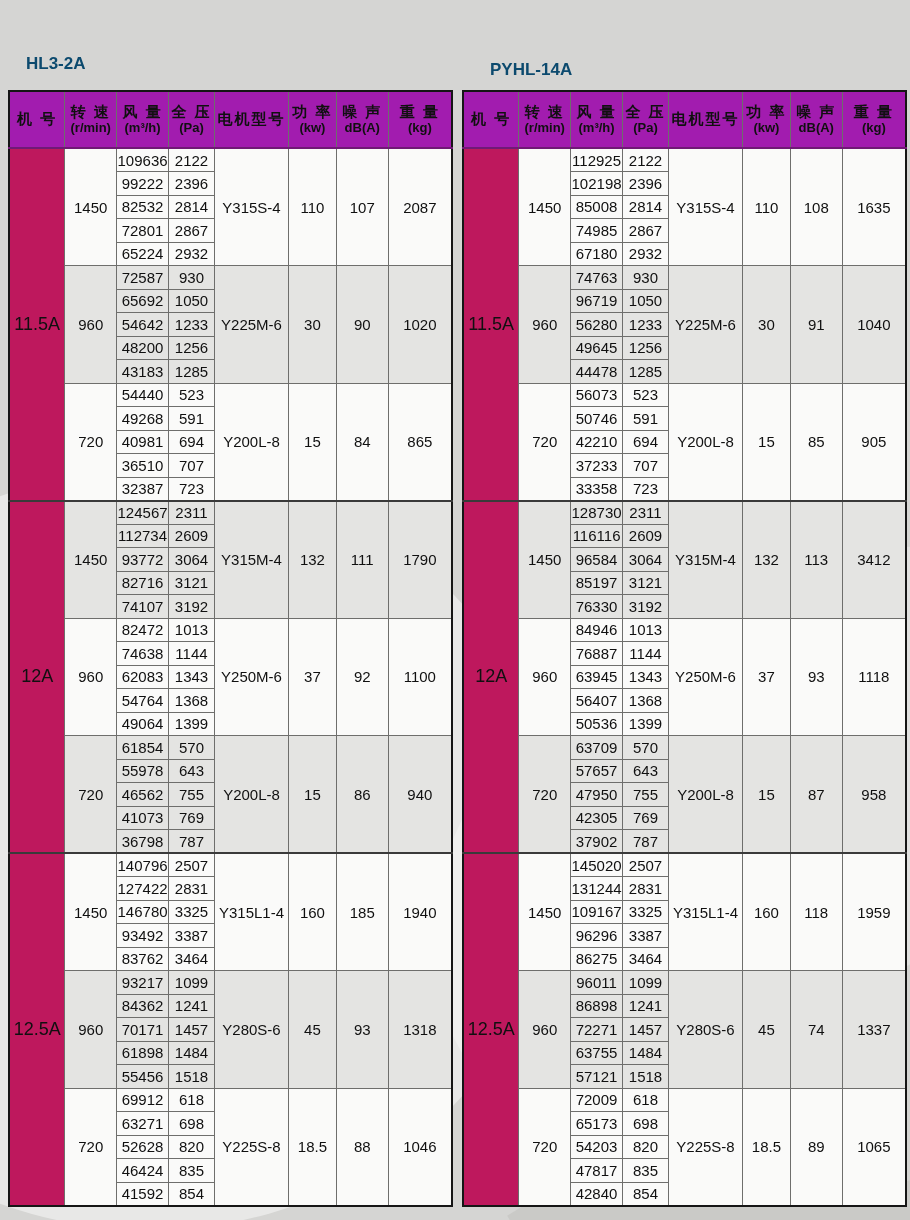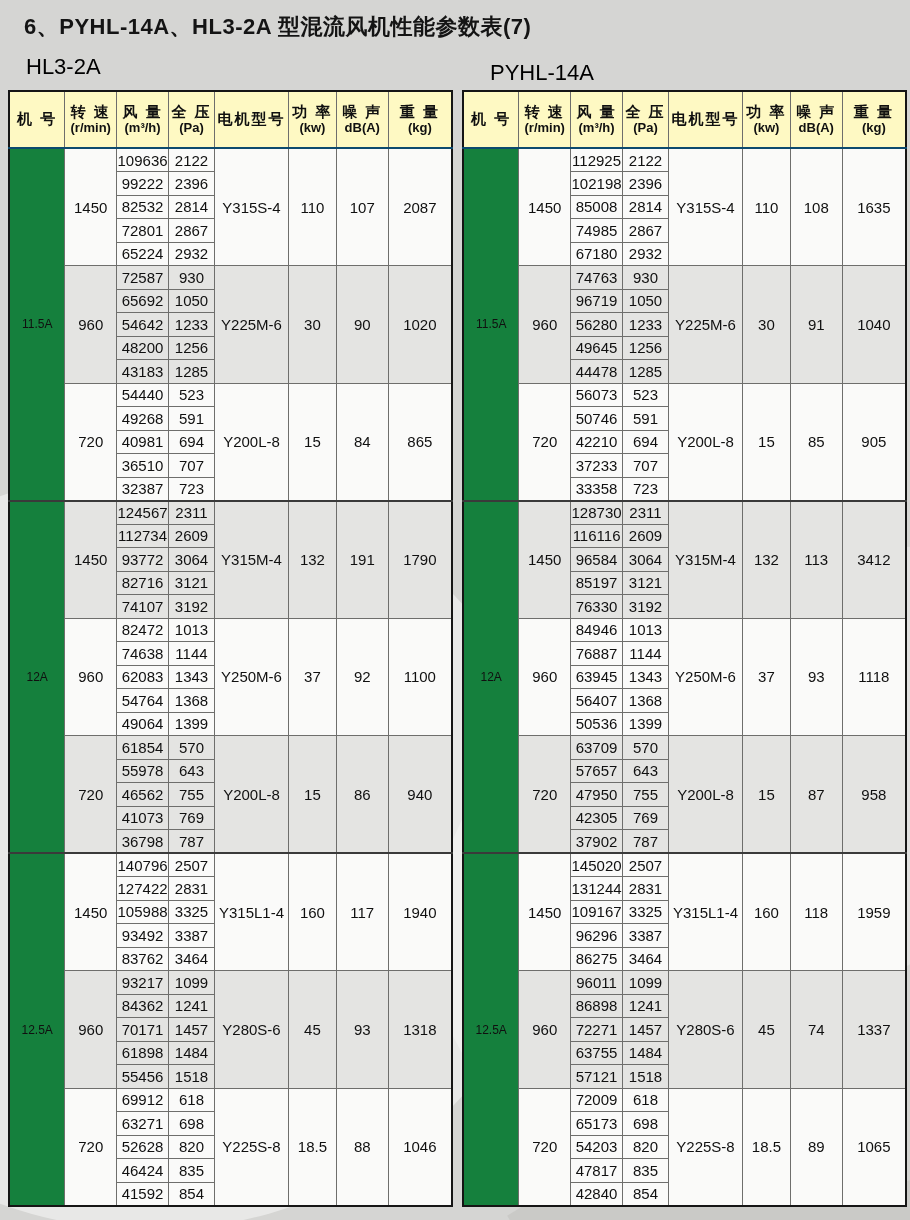--- a/index.html
+++ b/index.html
@@ -26,57 +26,56 @@
   .swoosh-c {
     position:absolute; left:560px; top:1000px; width:700px; height:400px;
     background:rgba(120,120,118,0.12); transform:rotate(-32deg); z-index:0;
   }
   .doc-title {
     position:absolute; left:24px; top:12px; z-index:2;
     font-size:22px; font-weight:bold; color:#141414; letter-spacing:0.5px;
     white-space:nowrap;
   }
   .table-label {
-    position:absolute; z-index:2; font-size:22px; font-weight:normal; color:#000000;
+    position:absolute; z-index:2; font-size:17px; font-weight:bold; color:#0c4a6e;
   }
   #label-left  { left:26px;  top:54px; }
   #label-right { left:482px; top:60px;margin-left:8px; }
   .tbl-wrap { position:absolute; top:90px; z-index:2; }
   #tbl-left  { left:8px; }
   #tbl-right { left:462px; }
   table {
     border-collapse:collapse; table-layout:fixed;
     width:445px; height:1117px;
     background:#fafaf9;
     border:2px solid #151515;
   }
   th, td {
     border:1px solid #6e6e6c;
     text-align:center; vertical-align:middle;
     padding:0; color:#101010; overflow:hidden;
   }
   thead tr { height:57px; }
-  thead th { border-bottom:2px solid #0c4a6e; background:#fef9c3; }
+  thead th { border-bottom:2px solid #701a75; background:#a21caf; }
   .h-main { font-size:15px; font-weight:600; letter-spacing:2px; line-height:1.25; }
   .h-sub  { font-size:13px; font-weight:700; letter-spacing:0; line-height:1.15; }
   tbody tr { height:23.5px; }
   tbody td { font-size:15px; }
   td.shaded { background:#e4e4e2; }
   tr.machine-start td { border-top:2px solid #3a3a3a; }
-  td.machine-cell { background:#15803d; font-size:12px; }
+  td.machine-cell { background:#be185d; font-size:18px; }
 </style>
 </head>
 <body>
 
 <div class="page">
   <div class="swoosh-a"></div>
   <div class="swoosh-b"></div>
   <div class="swoosh-c"></div>
 
-  <div class="doc-title">6、PYHL-14A、HL3-2A 型混流风机性能参数表(7)</div>
 
   <div class="table-label" id="label-left">HL3-2A</div>
   <div class="table-label" id="label-right">PYHL-14A</div>
 
   <div class="tbl-wrap" id="tbl-left">
       <table>
         <colgroup>
           <col style="width: 12.6%;">
           <col style="width: 11.7%;">
           <col style="width: 11.7%;">
@@ -197,21 +196,21 @@
             <td>32387</td>
             <td>723</td>
           </tr>
           <tr class="machine-start">
             <td rowspan="15" class="machine-cell">12A</td>
             <td rowspan="5" class="shaded">1450</td>
             <td class="shaded">124567</td>
             <td class="shaded">2311</td>
             <td rowspan="5" class="shaded">Y315M-4</td>
             <td rowspan="5" class="shaded">132</td>
-            <td rowspan="5" class="shaded">191</td>
+            <td rowspan="5" class="shaded">111</td>
             <td rowspan="5" class="shaded">1790</td>
           </tr>
           <tr>
             <td class="shaded">112734</td>
             <td class="shaded">2609</td>
           </tr>
           <tr>
             <td class="shaded">93772</td>
             <td class="shaded">3064</td>
           </tr>
@@ -273,29 +272,29 @@
             <td class="shaded">36798</td>
             <td class="shaded">787</td>
           </tr>
           <tr class="machine-start">
             <td rowspan="15" class="machine-cell">12.5A</td>
             <td rowspan="5">1450</td>
             <td>140796</td>
             <td>2507</td>
             <td rowspan="5">Y315L1-4</td>
             <td rowspan="5">160</td>
-            <td rowspan="5">117</td>
+            <td rowspan="5">185</td>
             <td rowspan="5">1940</td>
           </tr>
           <tr>
             <td>127422</td>
             <td>2831</td>
           </tr>
           <tr>
-            <td>105988</td>
+            <td>146780</td>
             <td>3325</td>
           </tr>
           <tr>
             <td>93492</td>
             <td>3387</td>
           </tr>
           <tr>
             <td>83762</td>
             <td>3464</td>
           </tr>

